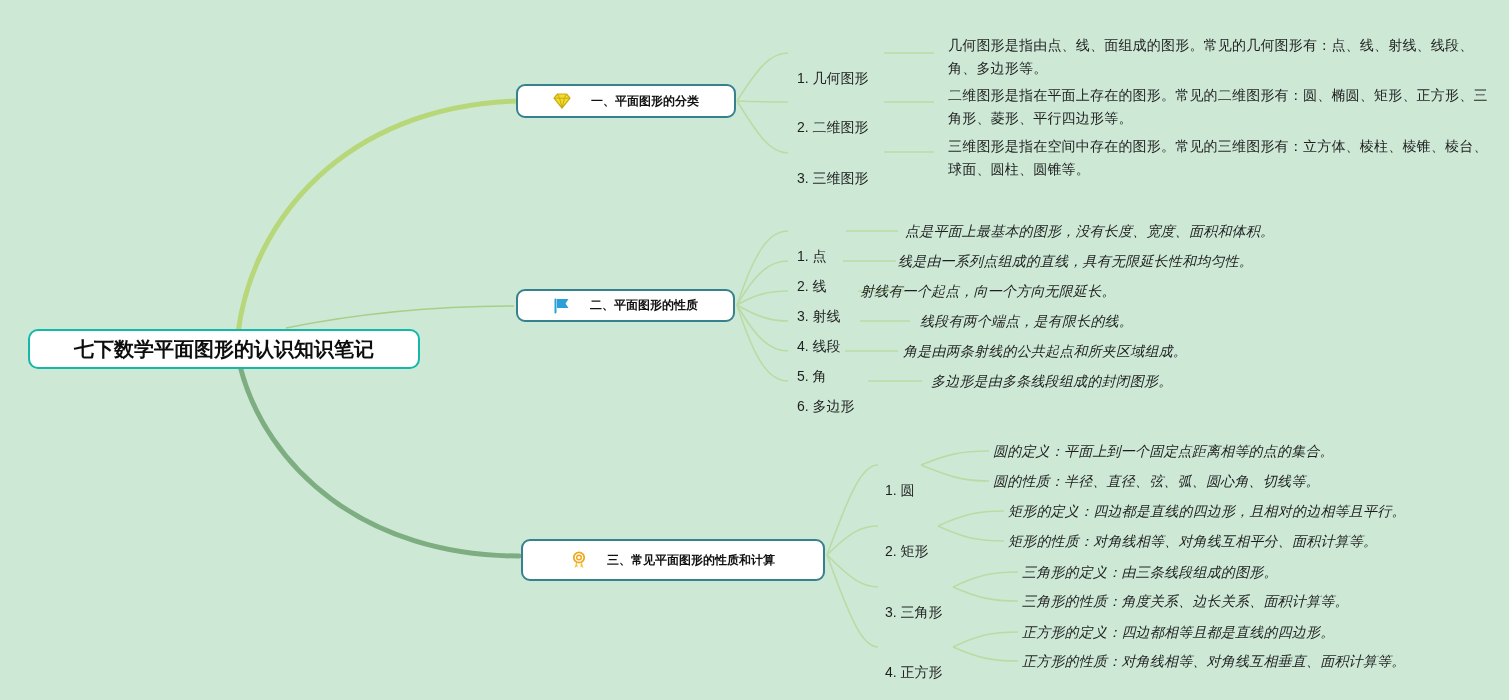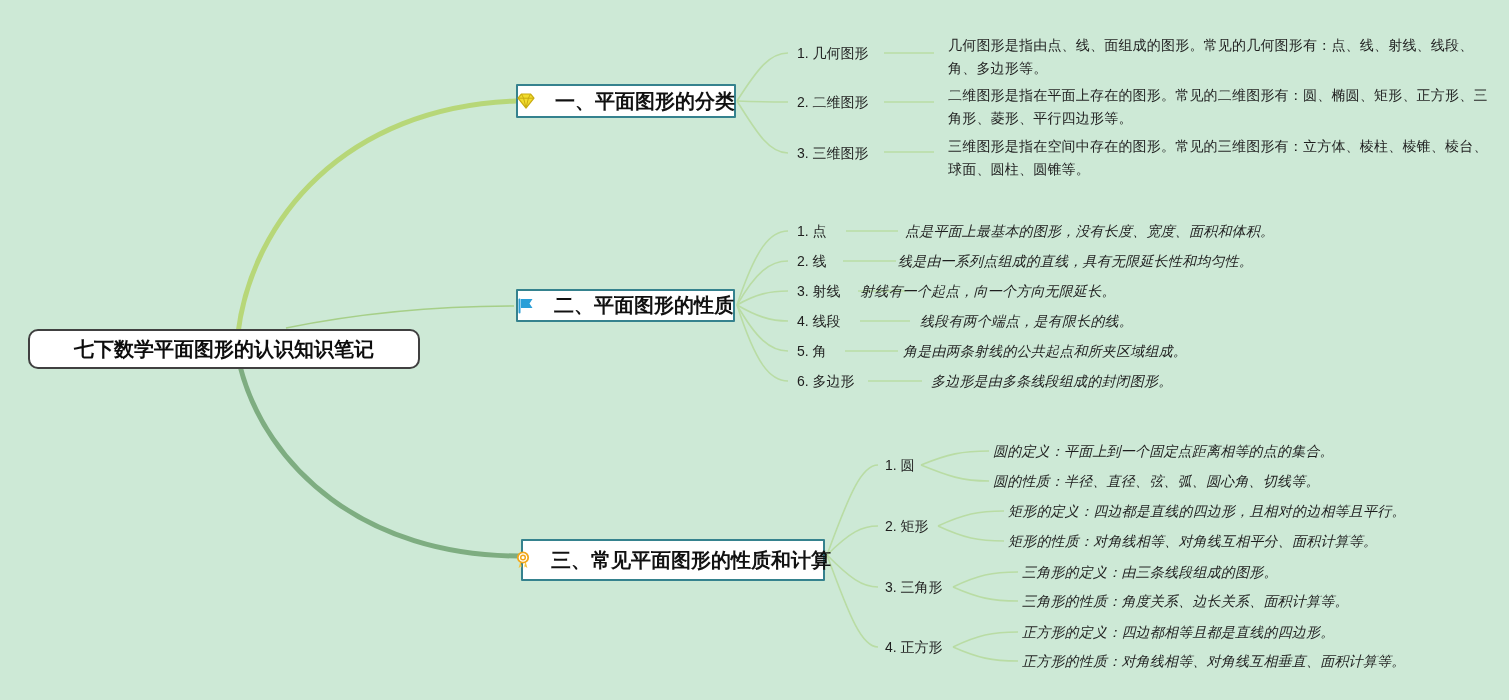--- a/index.html
+++ b/index.html
@@ -23,46 +23,47 @@
     background: #ffffff;
     display: flex;
     align-items: center;
     justify-content: center;
     box-sizing: border-box;
     white-space: nowrap;
   }
   .root-node {
     left: 28px; top: 329px;
     width: 392px; height: 40px;
-    border: 2px solid #404040;
+    border: 2px solid #14b8a6;
     border-radius: 10px;
     font-size: 20px;
     font-weight: 700;
     color: #0d0d0d;
   }
   .branch-node {
     border: 2px solid #35828e;
-    border-radius: 1px;
-    font-size: 20px;
+    border-radius: 9px;
+    font-size: 12px;
     font-weight: 600;
     color: #111;
     gap: 20px;
     padding: 0 8px;
   }
   .branch-1 { left: 516px; top: 84px;  width: 220px; height: 34px; }
   .branch-2 { left: 516px; top: 289px; width: 219px; height: 33px; }
   .branch-3 { left: 521px; top: 539px; width: 304px; height: 42px; }
   .branch-icon { display: inline-flex; align-items: center; }
   .child-label {
     position: absolute;
     font-size: 14px;
     font-weight: 500;
     color: #1f1f1f;
     white-space: nowrap;
     line-height: 19px;
+    margin-top: 25px;
   }
   .desc {
     position: absolute;
     font-size: 14px;
     color: #1f1f1f;
     line-height: 23px;
     letter-spacing: 0.2px;
   }
   .desc-block { width: 542px; white-space: normal; }
   .desc-line { white-space: nowrap; font-style: italic; }

